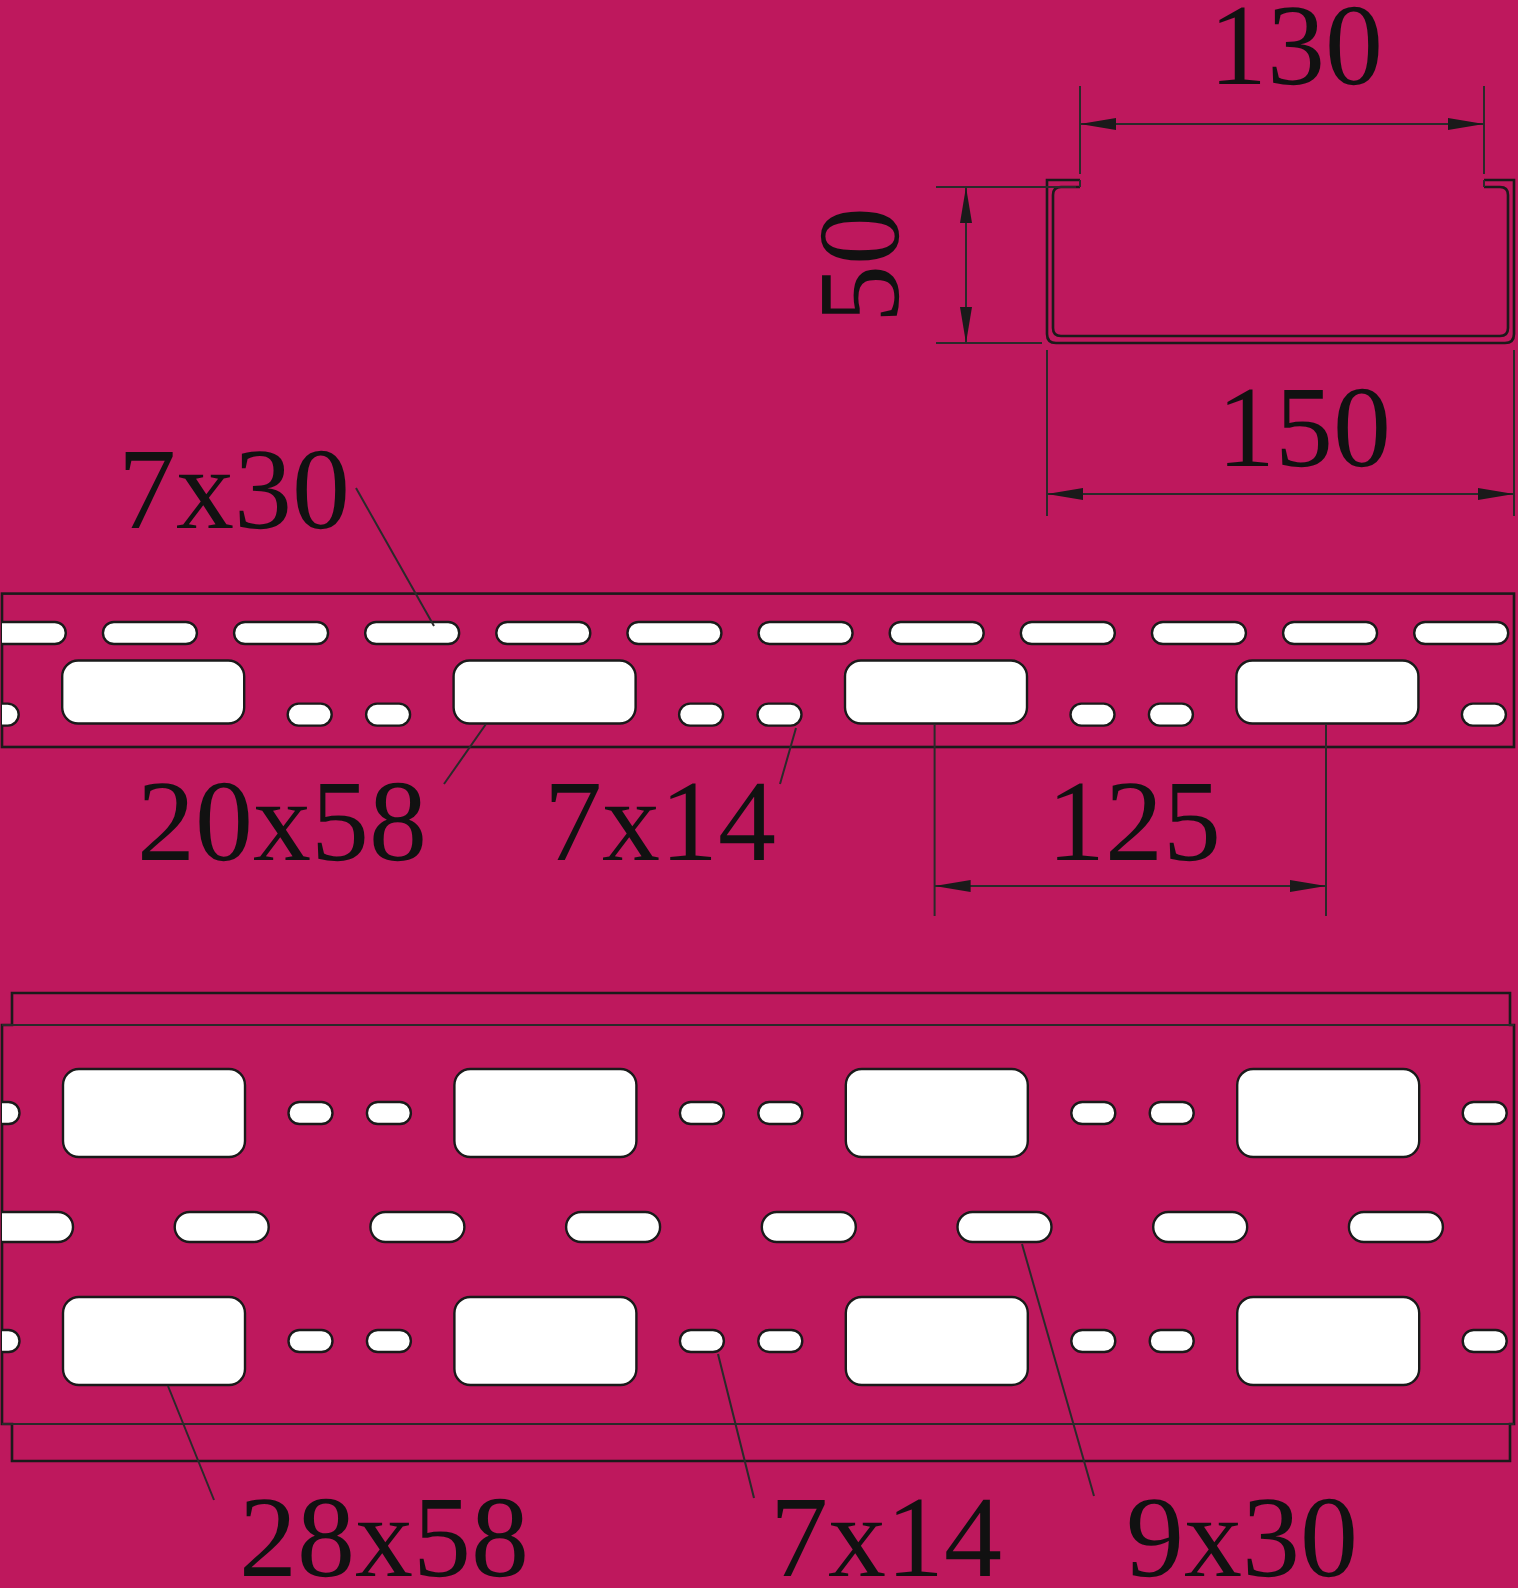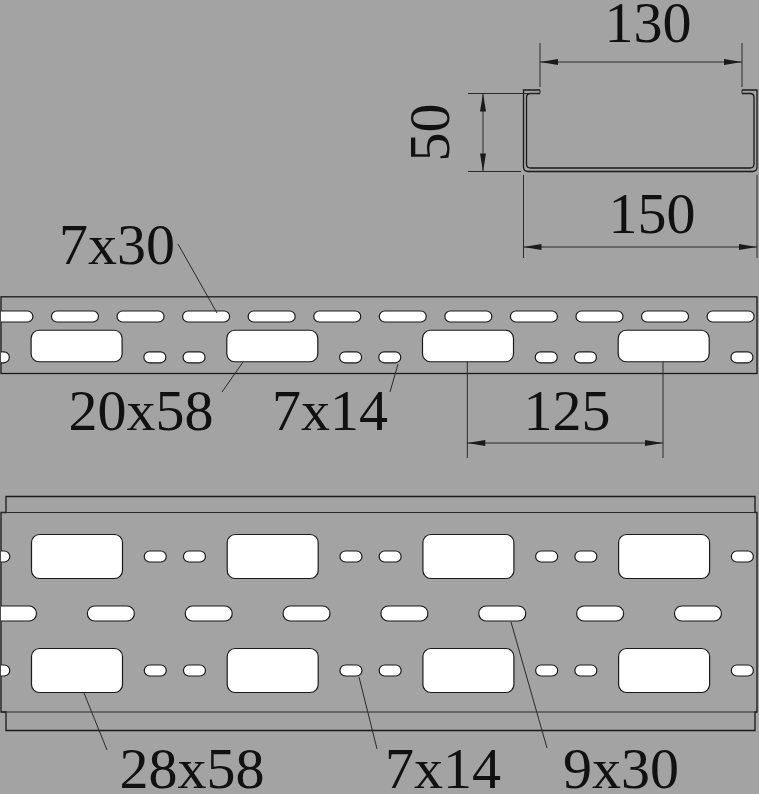--- a/index.html
+++ b/index.html
@@ -1,16 +1,16 @@
 <!DOCTYPE html>
 <html><head>
 <meta charset="utf-8">
 <style>
   html,body{margin:0;padding:0;background:#ffffff;}
-  .stage{position:relative;width:759px;height:794px;background:#a3a3a3;overflow:hidden;}
+  .stage{position:relative;width:759px;height:794px;background:#be185d;overflow:hidden;}
   svg{display:block;}
   .outline{fill:none;stroke:#1a1a1a;stroke-width:1.3px;}
   .hole{fill:#ffffff;stroke:#1a1a1a;stroke-width:1.2px;}
   .thin{fill:none;stroke:#2a2a2a;stroke-width:1px;}
   .arrow{fill:#1a1a1a;stroke:none;}
   text{font-family:"Liberation Serif","DejaVu Serif",serif;font-size:58px;fill:#111;}
 </style>
 </head>
 <body>
 

